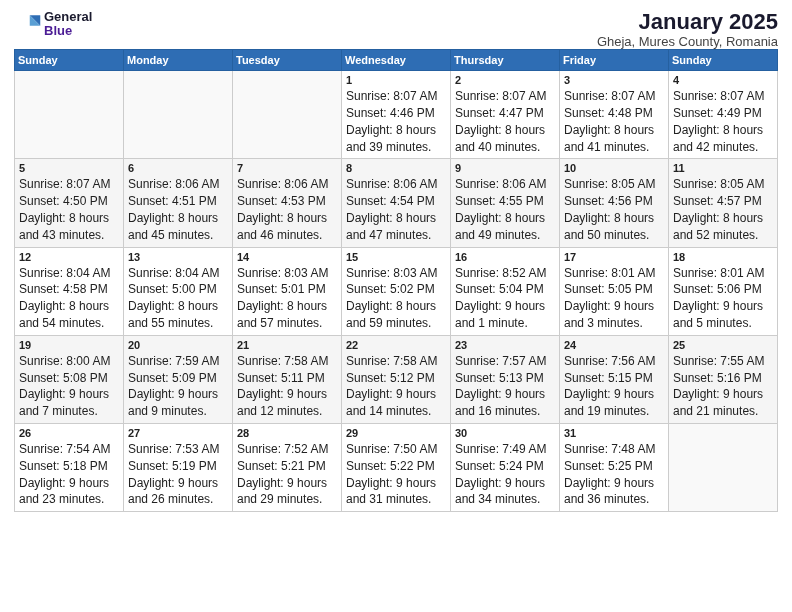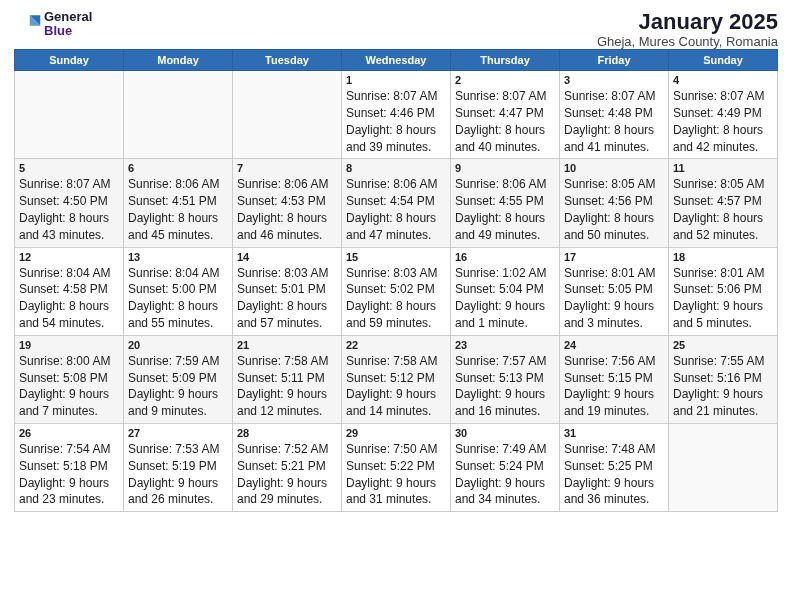--- a/index.html
+++ b/index.html
@@ -62,21 +62,21 @@
       width: 100%;
       border-collapse: collapse;
       table-layout: fixed;
     }
     .calendar thead th {
       background: #2E6DB4;
       color: #fff;
       font-size: 11px;
       font-weight: bold;
       padding: 4px 3px;
-      text-align: center;
+      text-align: left;
       border: 1px solid #2560a0;
     }
     .calendar tbody td {
       border: 1px solid #ccc;
       vertical-align: top;
       padding: 3px 4px;
       font-size: 9px;
       color: #222;
       height: 82px;
       background: #fff;
@@ -228,21 +228,21 @@
 Daylight: 8 hours and 57 minutes.</div>
           </td>
           <td>
             <span class="day-number">15</span>
             <div class="day-info" style="white-space: pre-line;">Sunrise: 8:03 AM
 Sunset: 5:02 PM
 Daylight: 8 hours and 59 minutes.</div>
           </td>
           <td>
             <span class="day-number">16</span>
-            <div class="day-info" style="white-space: pre-line;">Sunrise: 1:02 AM
+            <div class="day-info" style="white-space: pre-line;">Sunrise: 8:52 AM
 Sunset: 5:04 PM
 Daylight: 9 hours and 1 minute.</div>
           </td>
           <td>
             <span class="day-number">17</span>
             <div class="day-info" style="white-space: pre-line;">Sunrise: 8:01 AM
 Sunset: 5:05 PM
 Daylight: 9 hours and 3 minutes.</div>
           </td>
           <td>

